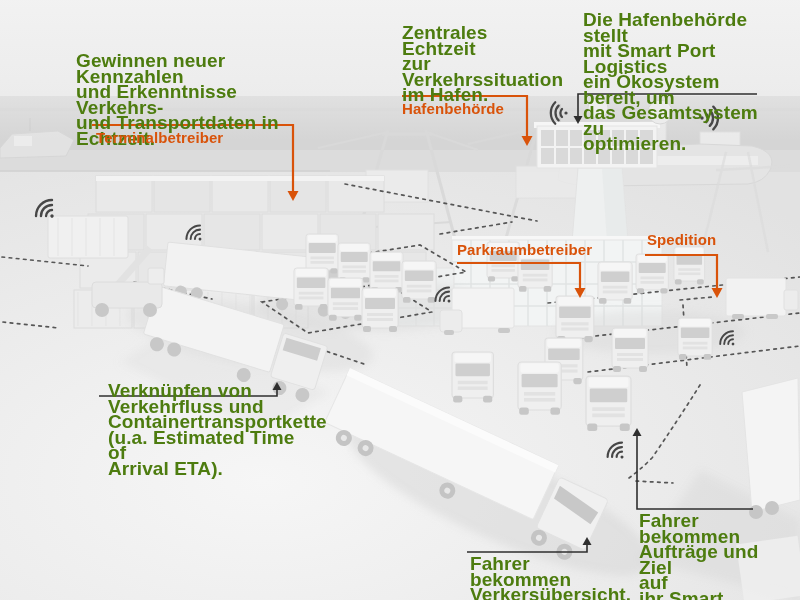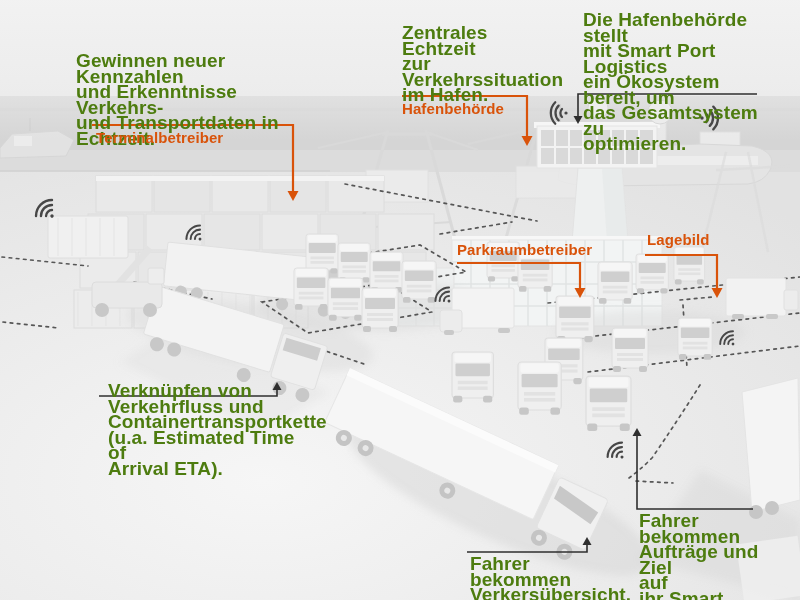--- a/index.html
+++ b/index.html
@@ -309,21 +309,21 @@
 <div class="lbl" style="left:402px;top:100px;">Hafenbehörde</div>
 
 <div class="txt" style="left:583px;top:12px;width:195px;">Die Hafenbehörde stellt
 mit Smart Port Logistics
 ein Ökosystem bereit, um
 das Gesamtsystem zu
 optimieren.</div>
 
 <div class="lbl" style="left:457px;top:241px;text-align:center;">Parkraumbetreiber</div>
 
-<div class="lbl" style="left:647px;top:231px;">Lagebild</div>
+<div class="lbl" style="left:647px;top:231px;">Spedition</div>
 
 <div class="txt" style="left:108px;top:383px;width:190px;">Verknüpfen von
 Verkehrfluss und
 Containertransportkette
 (u.a. Estimated Time of
 Arrival ETA).</div>
 
 <div class="txt" style="left:470px;top:556px;width:150px;">Fahrer bekommen
 Verkersübersicht.</div>
 

